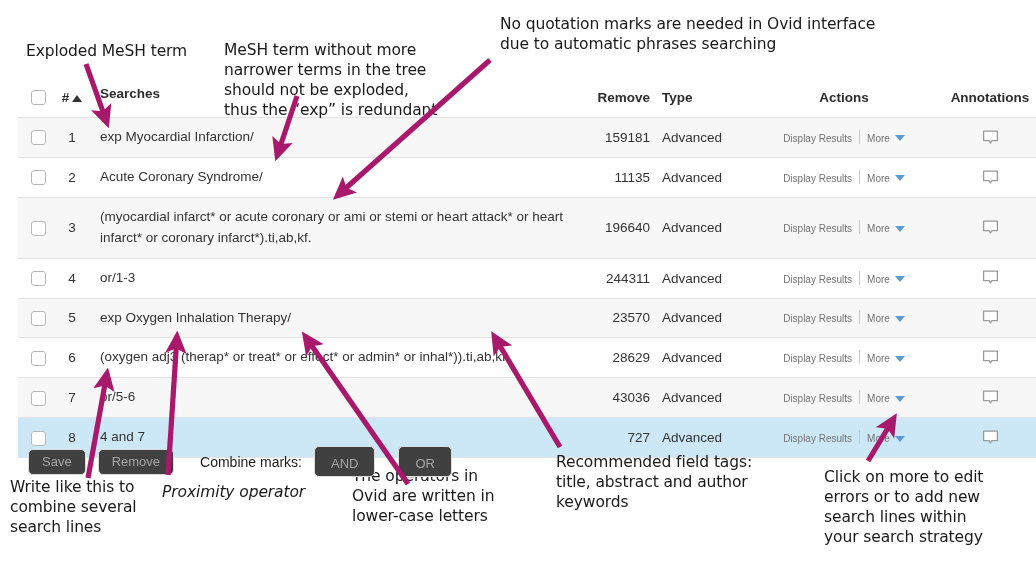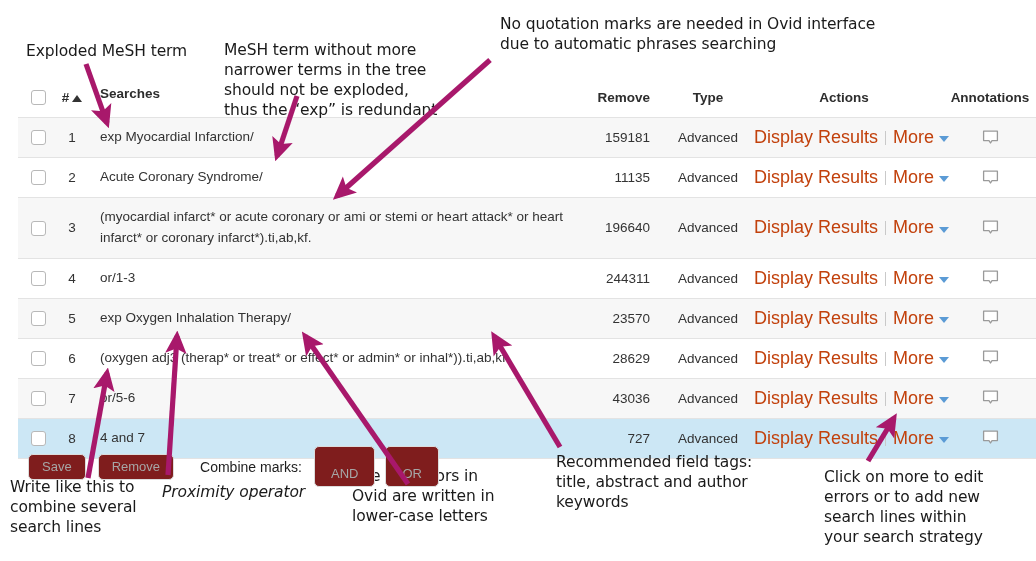--- a/index.html
+++ b/index.html
@@ -68,21 +68,21 @@
     vertical-align: middle;
     font-size: 13.5px;
     color: #333333;
   }
 
   
   .c-chk   { width: 40px;  text-align: center; }
   .c-num   { width: 28px;  text-align: center; color:#333; }
   .c-srch  { width: 470px; text-align: left; padding-left: 14px !important; line-height: 1.55; margin-top: 10px; }
   .c-res   { width: 80px;  text-align: right; padding-right: 12px !important; }
-  .c-type  { width: 92px;  text-align: center; }
+  .c-type  { width: 92px;  text-align: left; }
   .c-act   { width: 180px; text-align: center; white-space: nowrap; }
   .c-ann   { width: 112px; text-align: center; }
 
   thead .c-chk, thead .c-num { text-align: center; }
   thead .c-srch { text-align: left; padding-left: 14px; }
   thead .c-res  { text-align: right; padding-right: 12px; }
 
   .chkbox {
     display: inline-block;
     width: 15px; height: 15px;
@@ -96,23 +96,23 @@
   .sortcaret {
     display: inline-block;
     margin-left: 3px;
     width: 0; height: 0;
     border-left: 5px solid transparent;
     border-right: 5px solid transparent;
     border-bottom: 7px solid #333333;
     vertical-align: middle;
   }
   a.lnk {
-    color: #c2410c;
+    color: #737373;
     text-decoration: none;
-    font-size: 18px;
+    font-size: 10px;
   }
   .sep {
     display: inline-block;
     width: 1px;
     height: 14px;
     background: #c9c9c9;
     margin: 0 7px -2px 7px;
   }
   .morecaret {
     display: inline-block;
@@ -130,36 +130,36 @@
     position: absolute;
     left: 28px;
     top: 446px;
     display: flex;
     align-items: center;
     z-index: 2;
   }
   .btn {
     border: 1px solid #dcdcdc;
     border-radius: 5px;
-    background: #7f1d1d;
+    background: #404040;
     color: #a6a6a6;
     font-family: "Liberation Sans", sans-serif;
     font-size: 13px;
     padding: 5px 13px 6px 13px;
     margin-right: 12px;
     line-height: 1;
   }
   .combine-label {
     font-family: "Liberation Sans", sans-serif;
     font-size: 14px;
     color: #1d1d1d;
     margin: 0 12px 0 14px;
     white-space: nowrap;
   }
-  .btn.sm { padding: 20px 16px 6px 16px; margin-right: 10px; }
+  .btn.sm { padding: 10px 16px 6px 16px; margin-right: 23px; }
 </style>
 </head>
 <body>
 
 <div class="table-wrap">
   <table class="hist">
     <thead>
       <tr>
         <th class="c-chk">
           <span class="chkbox"></span>

